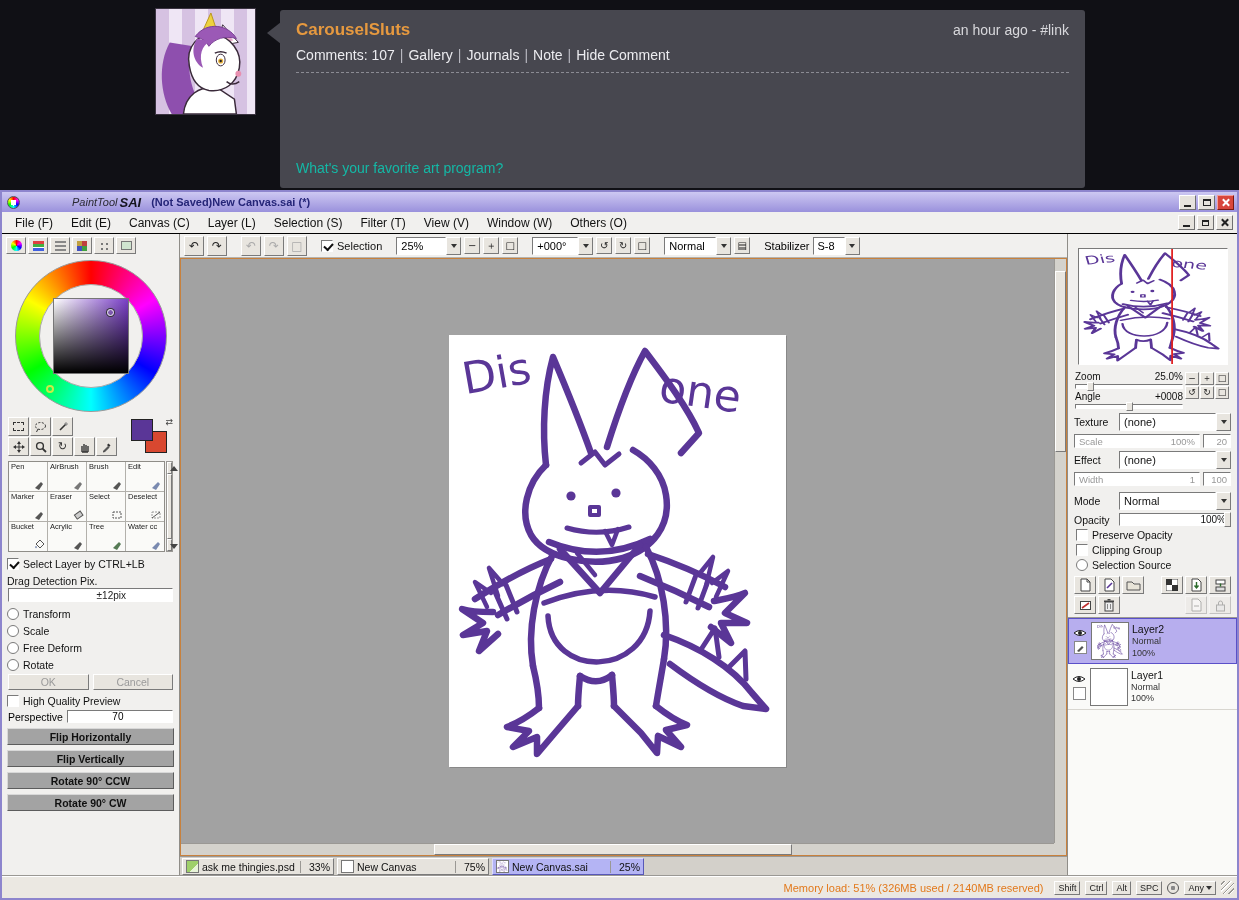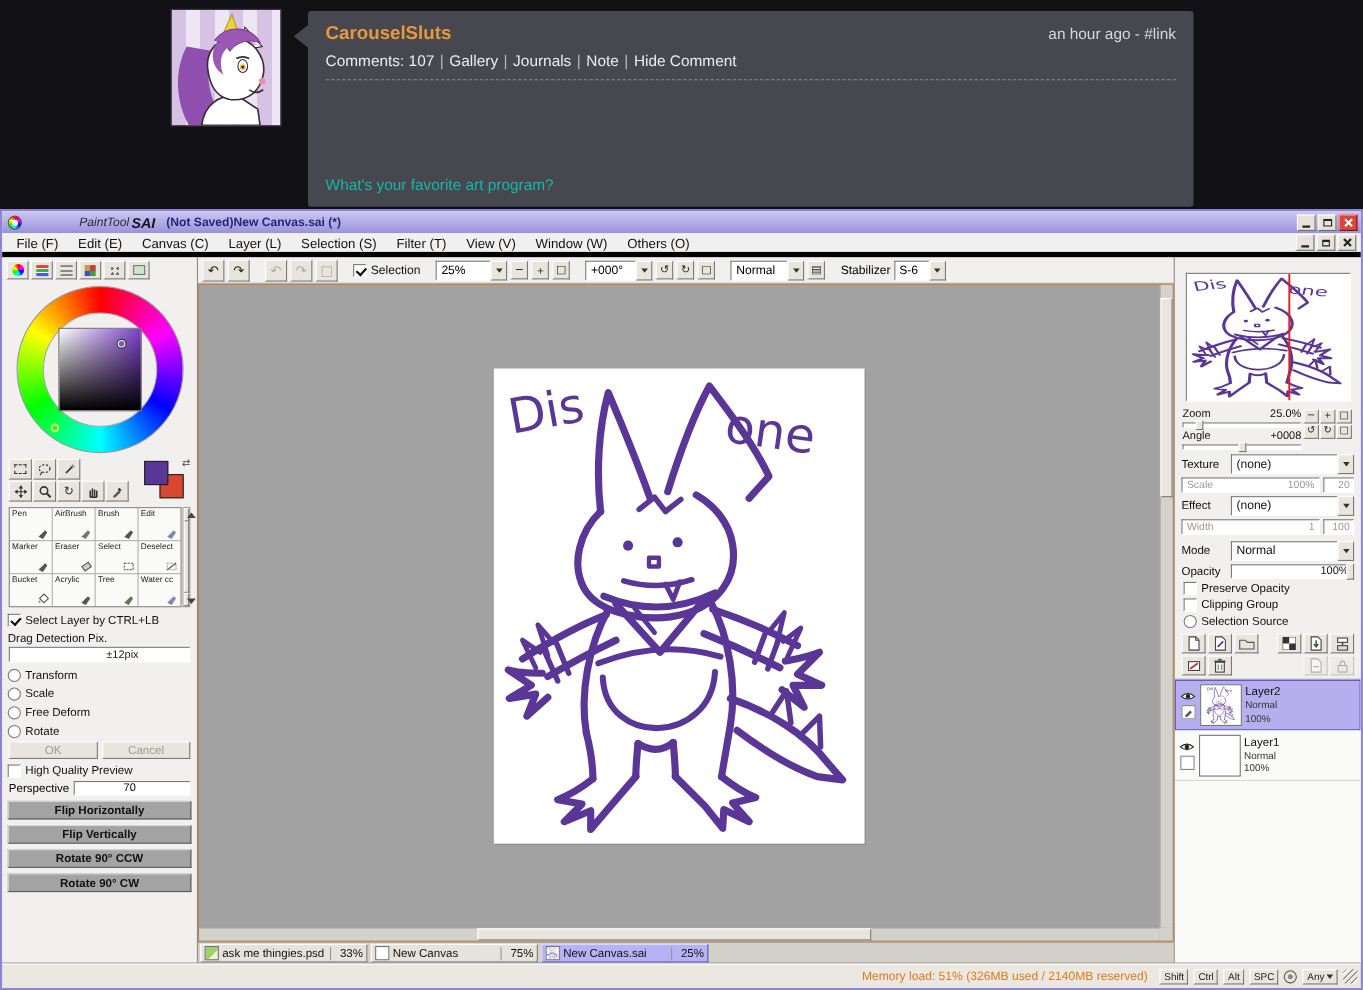--- a/index.html
+++ b/index.html
@@ -33,21 +33,21 @@
   .tb-btn { width:17px; height:15px; background:#e6e3dd; border:1px solid; border-color:#fff #707070 #707070 #fff; display:flex; align-items:center; justify-content:center; position:relative; }
   .tb-btn.close { background:#d8463c; border-color:#f0a09a #7c1810 #7c1810 #f0a09a; }
   .glyph-min { width:7px; height:2px; background:#222; margin-top:7px; }
   .glyph-max { width:8px; height:7px; border:1px solid #222; border-top-width:2px; }
   .glyph-restore { width:7px; height:6px; border:1px solid #222; border-top-width:2px; position:relative; }
   .glyph-x { position:relative; width:9px; height:9px; }
   .glyph-x::before,.glyph-x::after { content:""; position:absolute; left:4px; top:0; width:2px; height:9px; background:#fff; }
   .glyph-x::before { transform:rotate(45deg); } .glyph-x::after { transform:rotate(-45deg); }
   .glyph-x.dark::before,.glyph-x.dark::after { background:#222; }
 
-  .menubar { height:22px; background:#f1f0ee; border-bottom:5px solid #000000; display:flex; align-items:center; padding:0 4px; flex:0 0 auto; }
+  .menubar { height:22px; background:#f1f0ee; border-bottom:1px solid #000000; display:flex; align-items:center; padding:0 4px; flex:0 0 auto; }
   .menu-item { font-size:12px; color:#111; padding:2px 9px; }
   .mdi-btns { margin-left:auto; display:flex; gap:2px; }
 
   .main-row { flex:1; display:flex; min-height:0; }
 
   
   .bev { background:#e8e5df; border:1px solid; border-color:#fff #7a7a7a #7a7a7a #fff; }
   .sunken { background:#fff; border:1px solid; border-color:#7a7a7a #fff #fff #7a7a7a; }
   .tbtn { width:20px; height:20px; display:flex; align-items:center; justify-content:center; font-family:"DejaVu Sans",sans-serif; font-size:12px; color:#222; }
   .tbtn.small { width:16px; height:17px; font-size:10px; }
@@ -523,21 +523,21 @@
           <span class="tbtn bev small udr">□</span>
           <span class="gap"></span>
           <span class="combo">
             <span class="val" style="width:52px">Normal</span>
             <span class="dd-btn"></span>
           </span>
           <span class="tbtn bev small udr">▤</span>
           <span class="gap"></span>
           <span style="font-size:11px">Stabilizer</span>
           <span class="combo">
-            <span class="val" style="width:32px">S-6</span>
+            <span class="val" style="width:32px">S-8</span>
             <span class="dd-btn"></span>
           </span>
         </div>
 
         <div class="canvas-region">
           <div class="canvas-viewport">
             <div class="white-canvas">
               <svg viewBox="0 0 337 432">
                   <use href="#creature"></use>
                 </svg>

